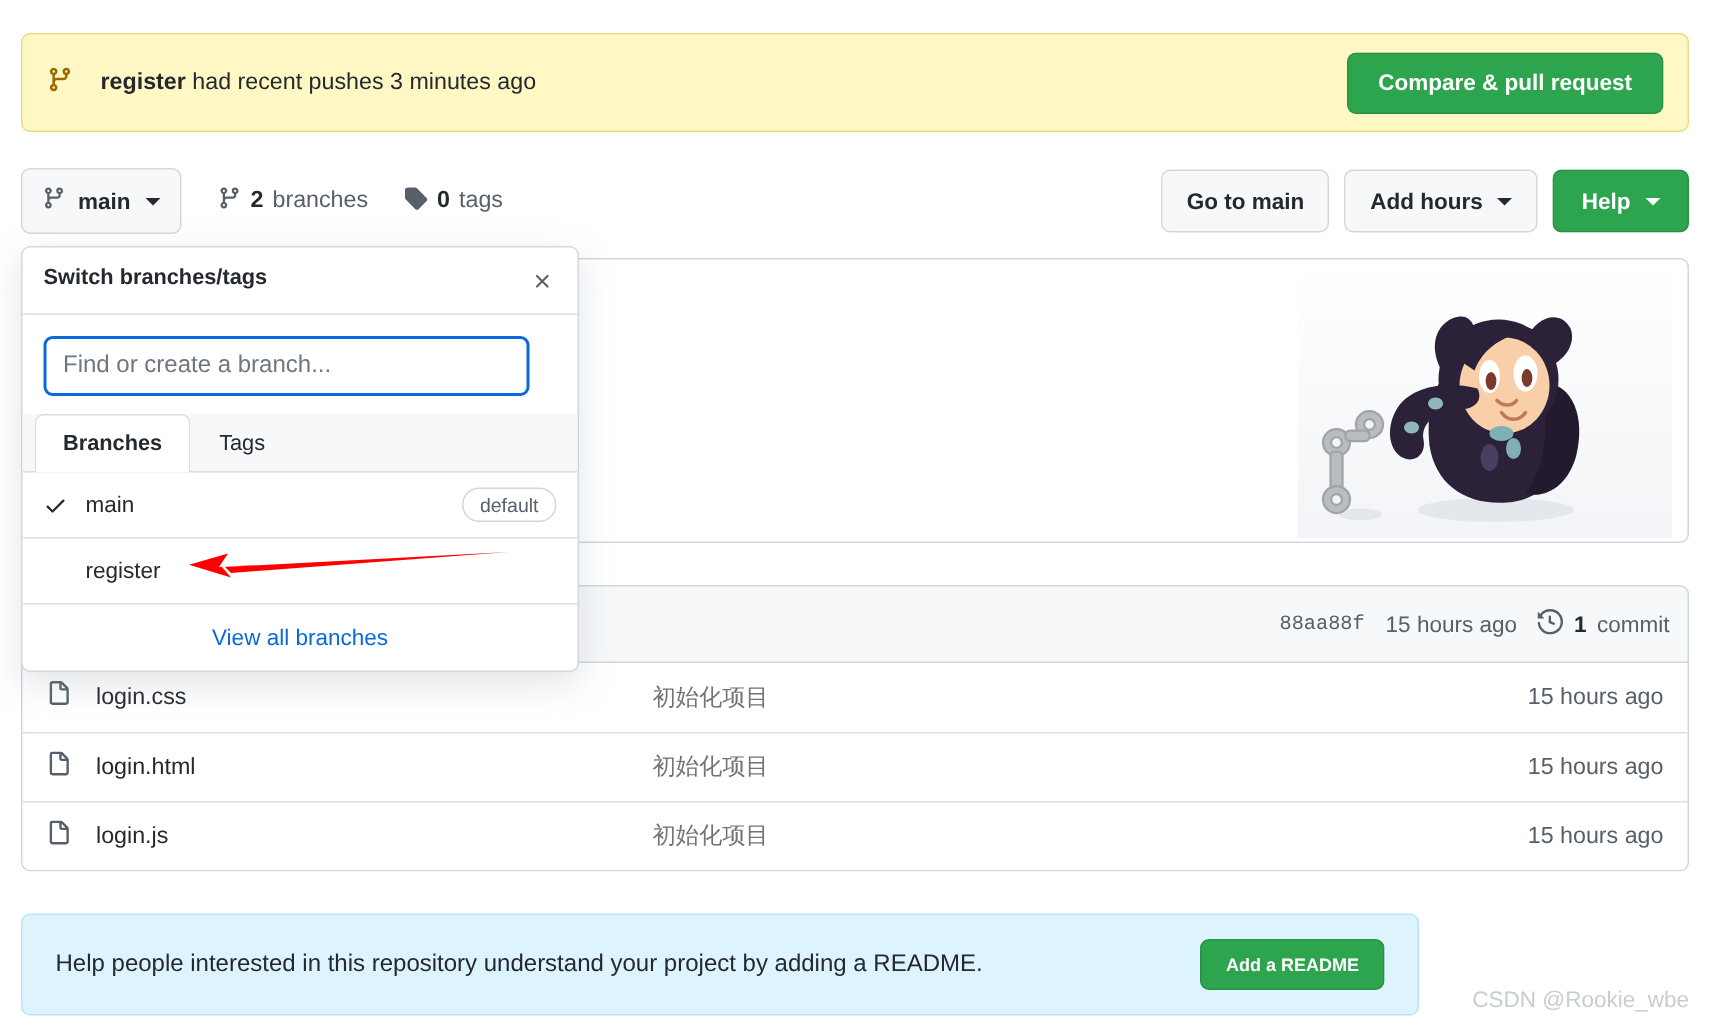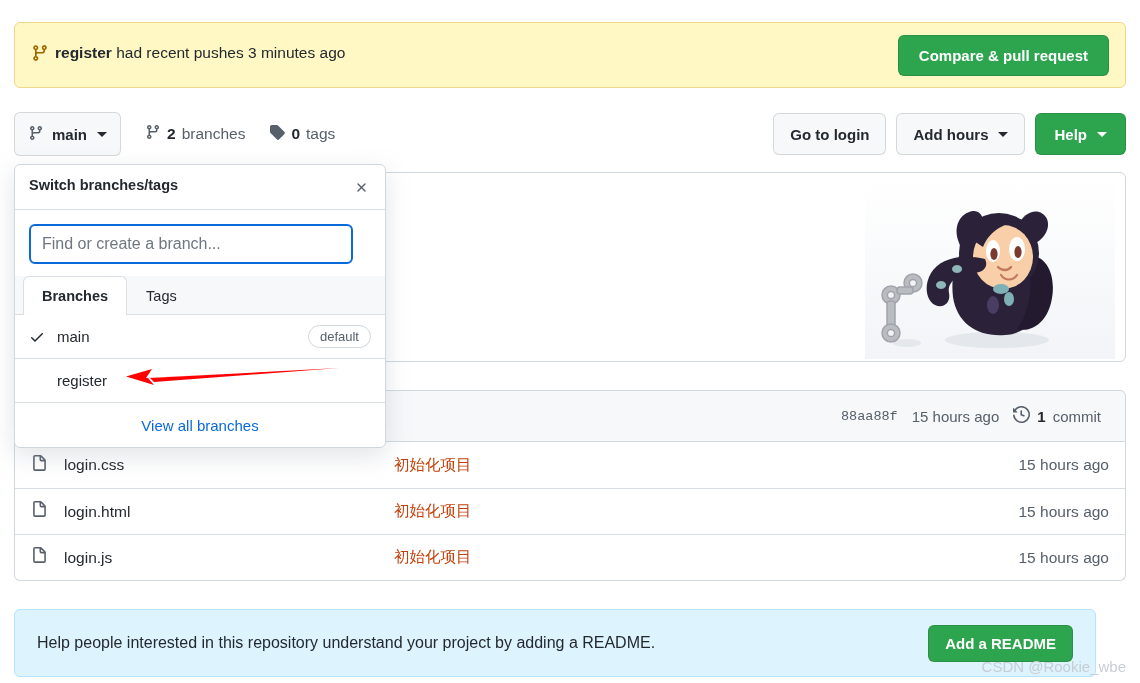--- a/index.html
+++ b/index.html
@@ -17,21 +17,21 @@
   
   .push-banner {
     position: absolute; left: 14px; top: 22px;
     width: 1112px; height: 66px;
     background: #fff8c5;
     border: 1px solid #eed888;
     border-radius: 6px;
     display: flex; align-items: center;
     padding: 0 16px;
   }
-  .push-banner-left { display: flex; align-items: flex-start; gap: 6px; flex: 1; }
+  .push-banner-left { display: flex; align-items: center; gap: 18px; flex: 1; }
   .push-text { font-size: 15.5px; color: #24292f; }
   .push-text .bold { font-weight: 700; }
   .btn-compare {
     background: #2da44e; color: #ffffff;
     border: 1px solid rgba(27,31,36,0.15);
     border-radius: 6px;
     font-size: 15px; font-weight: 700;
     padding: 11px 20px;
     cursor: pointer;
     font-family: inherit;
@@ -117,21 +117,21 @@
   }
 
   
   .commit-bar {
     position: absolute; left: 14px; top: 390px;
     width: 1112px; height: 52px;
     background: #f6f8fa;
     border: 1px solid #d0d7de;
     border-radius: 6px 6px 0 0;
     display: flex; align-items: center;
-    padding: 0 24px;
+    padding: 0 12px;
   }
   .commit-right {
     margin-left: auto; display: flex; align-items: center; gap: 14px;
     font-size: 15px; color: #57606a;
   }
   .commit-sha {
     font-family: "Liberation Mono", "DejaVu Sans Mono", monospace;
     font-size: 13.5px; color: #57606a;
   }
   .commit-count { display: flex; align-items: center; gap: 7px; }
@@ -150,40 +150,40 @@
   }
   .file-row {
     display: flex; align-items: center;
     height: 46px;
     padding: 0 16px;
     border-top: 1px solid #d8dee4;
     font-size: 15.5px;
   }
   .file-row:first-child { border-top: none; }
   .file-name { margin-left: 16px; color: #24292f; width: 330px; }
-  .file-msg { color: #c2410c; flex: 1; }
+  .file-msg { color: #737373; flex: 1; margin-left: 41px; }
   .file-time { color: #57606a; text-align: right; white-space: nowrap; }
 
   
   .readme-banner {
     position: absolute; left: 14px; top: 609px;
-    width: 1082px; height: 68px;
+    width: 932px; height: 68px;
     background: #ddf4ff;
     border: 1px solid #b6e3ff;
     border-radius: 6px;
     display: flex; align-items: center;
     padding: 0 22px;
   }
   .readme-text { font-size: 16px; color: #24292f; }
   .btn-readme {
     margin-left: auto;
     background: #2da44e; color: #ffffff;
     border: 1px solid rgba(27,31,36,0.15);
     border-radius: 6px;
-    font-size: 15px; font-weight: 700;
+    font-size: 12px; font-weight: 700;
     padding: 9px 16px;
     cursor: pointer; font-family: inherit;
   }
 
   
   .branch-panel {
     position: absolute; left: 14px; top: 164px;
     width: 372px;
     background: #ffffff;
     border: 1px solid #d0d7de;
@@ -324,21 +324,21 @@
       <span>
         <svg width="16" height="16" viewBox="0 0 16 16" fill="#57606a">
           <path d="M2.5 7.775V2.75a.25.25 0 01.25-.25h5.025a.25.25 0 01.177.073l6.25 6.25a.25.25 0 010 .354l-5.025 5.025a.25.25 0 01-.354 0l-6.25-6.25a.25.25 0 01-.073-.177zm-1.5 0V2.75C1 1.784 1.784 1 2.75 1h5.025c.464 0 .91.184 1.238.513l6.25 6.25a1.75 1.75 0 010 2.474l-5.026 5.026a1.75 1.75 0 01-2.474 0l-6.25-6.25A1.75 1.75 0 011 7.775zM6 5a1 1 0 100 2 1 1 0 000-2z"></path>
         </svg>
       </span>
       <span class="num">0</span>
       <span>tags</span>
     </div>
 
     <div class="toolbar-right">
-      <button class="btn-plain">Go to login</button>
+      <button class="btn-plain">Go to main</button>
       <button class="btn-plain">
         <span>Add hours</span>
         <span class="caret"></span>
       </button>
       <button class="btn-code">
         <span>Help</span>
         <span class="caret light"></span>
       </button>
     </div>
   </div>

